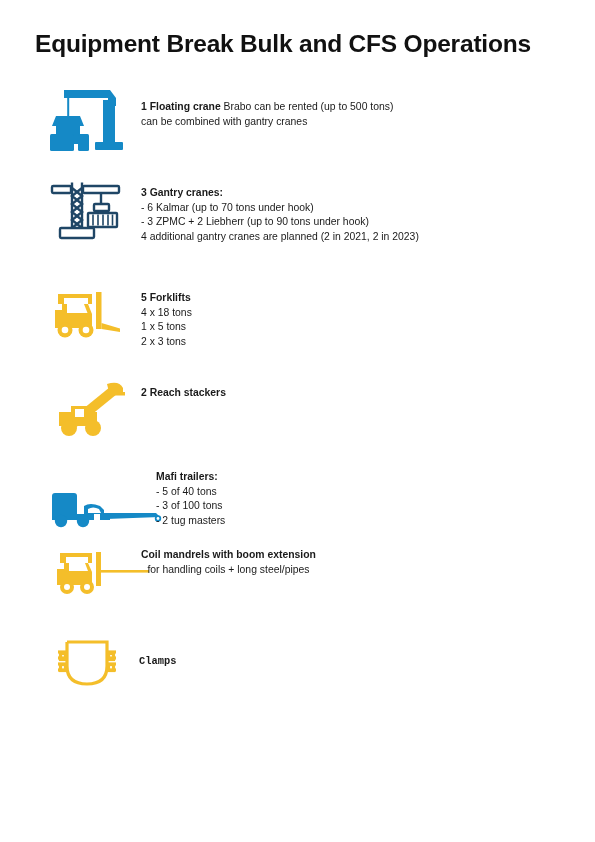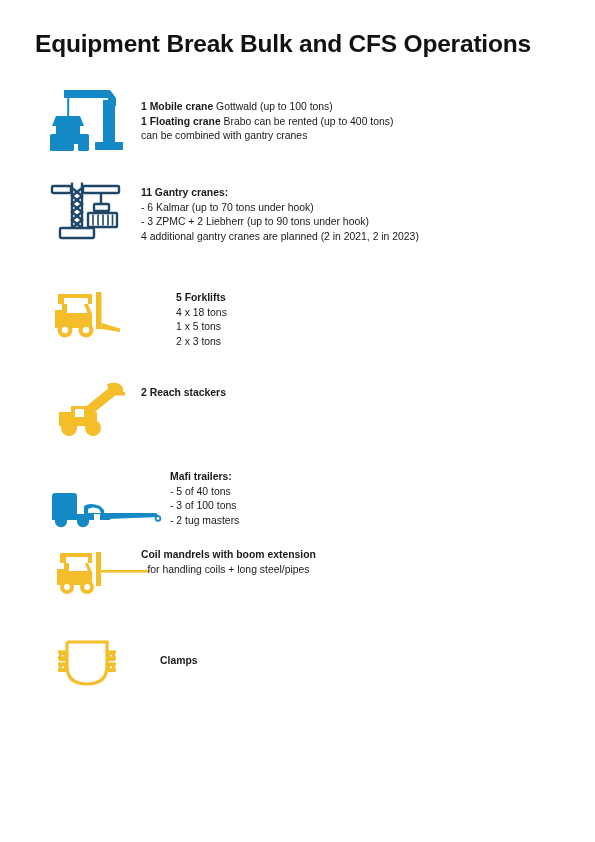--- a/index.html
+++ b/index.html
@@ -40,33 +40,33 @@
   }
   .text-box .hd { font-weight: bold; }
   .text-box .ln { display: block; }
   #icon-mobile-crane  { left: 48px;  top: 88px;  width: 78px;  height: 72px; }
   #text-mobile-crane  { left: 141px; top: 100px; }
 
   #icon-gantry-crane  { left: 50px;  top: 180px; width: 74px;  height: 62px; }
   #text-gantry-crane  { left: 141px; top: 186px; }
 
   #icon-forklift      { left: 52px;  top: 290px; width: 70px;  height: 52px; }
-  #text-forklift      { left: 141px; top: 291px; margin-left: 35px; }
+  #text-forklift      { left: 141px; top: 291px; }
 
   #icon-reach-stacker { left: 55px;  top: 378px; width: 72px;  height: 62px; }
   #text-reach-stacker { left: 141px; top: 386px; text-align: right; }
 
   #icon-mafi-trailer  { left: 50px;  top: 492px; width: 115px; height: 40px; }
-  #text-mafi-trailer  { left: 170px; top: 470px; }
+  #text-mafi-trailer  { left: 156px; top: 470px; }
 
   #icon-coil-mandrel  { left: 55px;  top: 550px; width: 96px;  height: 50px; }
   #text-coil-mandrel  { left: 141px; top: 548px; text-align: center; }
 
   #icon-clamps        { left: 54px;  top: 634px; width: 66px;  height: 56px; }
-  #text-clamps        { left: 160px; top: 654px; font-weight: bold; }
+  #text-clamps        { left: 139px; top: 654px; font-weight: bold; font-family: Liberation Mono, monospace; }
 
   svg { display: block; overflow: visible; }
 </style>
 </head>
 <body>
 
 <div class="page">
 
   <div class="page-title">Equipment Break Bulk and CFS Operations</div>
 
@@ -84,22 +84,21 @@
         <path d="M8 28 L32 28 L36 38 L4 38 Z"></path>
 
         <rect x="8" y="38" width="24" height="18"></rect>
 
         <rect x="2" y="46" width="24" height="17" rx="1.5"></rect>
         <rect x="30" y="46" width="11" height="17" rx="1.5"></rect>
       </g>
     </svg>
   </div>
   <div class="text-box" id="text-mobile-crane">
-    <span class="ln"><b class="hd">1 Mobile crane</b><span> Gottwald (up to 100 tons)</span></span>
-    <span class="ln"><b class="hd">1 Floating crane</b><span> Brabo can be rented (up to 400 tons)</span></span>
+    <span class="ln"><b class="hd">1 Floating crane</b><span> Brabo can be rented (up to 500 tons)</span></span>
     <span class="ln"><b class="hd"></b><span>can be combined with gantry cranes</span></span>
   </div>
 
   <div class="icon-box" id="icon-gantry-crane">
     <svg viewBox="0 0 74 62" width="74" height="62" aria-hidden="true">
       <g fill="none" stroke="#1F4666" stroke-width="2.4">
 
         <line x1="22" y1="2.5" x2="22" y2="48"></line>
         <line x1="32" y1="2.5" x2="32" y2="48"></line>
 
@@ -120,21 +119,21 @@
         <line x1="48" y1="34.5" x2="48" y2="45.5" stroke-width="1.6"></line>
         <line x1="53" y1="34.5" x2="53" y2="45.5" stroke-width="1.6"></line>
         <line x1="58" y1="34.5" x2="58" y2="45.5" stroke-width="1.6"></line>
         <line x1="62.5" y1="34.5" x2="62.5" y2="45.5" stroke-width="1.6"></line>
 
         <rect x="10" y="48" width="34" height="10" rx="1.2"></rect>
       </g>
     </svg>
   </div>
   <div class="text-box" id="text-gantry-crane">
-    <span class="ln"><b class="hd">11 Gantry cranes:</b><span></span></span>
+    <span class="ln"><b class="hd">3 Gantry cranes:</b><span></span></span>
     <span class="ln"><b class="hd"></b><span>- 6 Kalmar (up to 70 tons under hook)</span></span>
     <span class="ln"><b class="hd"></b><span>- 3 ZPMC + 2 Liebherr (up to 90 tons under hook)</span></span>
     <span class="ln"><b class="hd"></b><span>4 additional gantry cranes are planned (2 in 2021, 2 in 2023)</span></span>
   </div>
 
   <div class="icon-box" id="icon-forklift">
     <svg viewBox="0 0 70 52" width="70" height="52" aria-hidden="true">
       <g fill="#F4BE2A">
 
         <path d="M6 4 L40 4 L40 14 L36 14 L36 8 L12 8 L12 14 L6 14 Z"></path>

